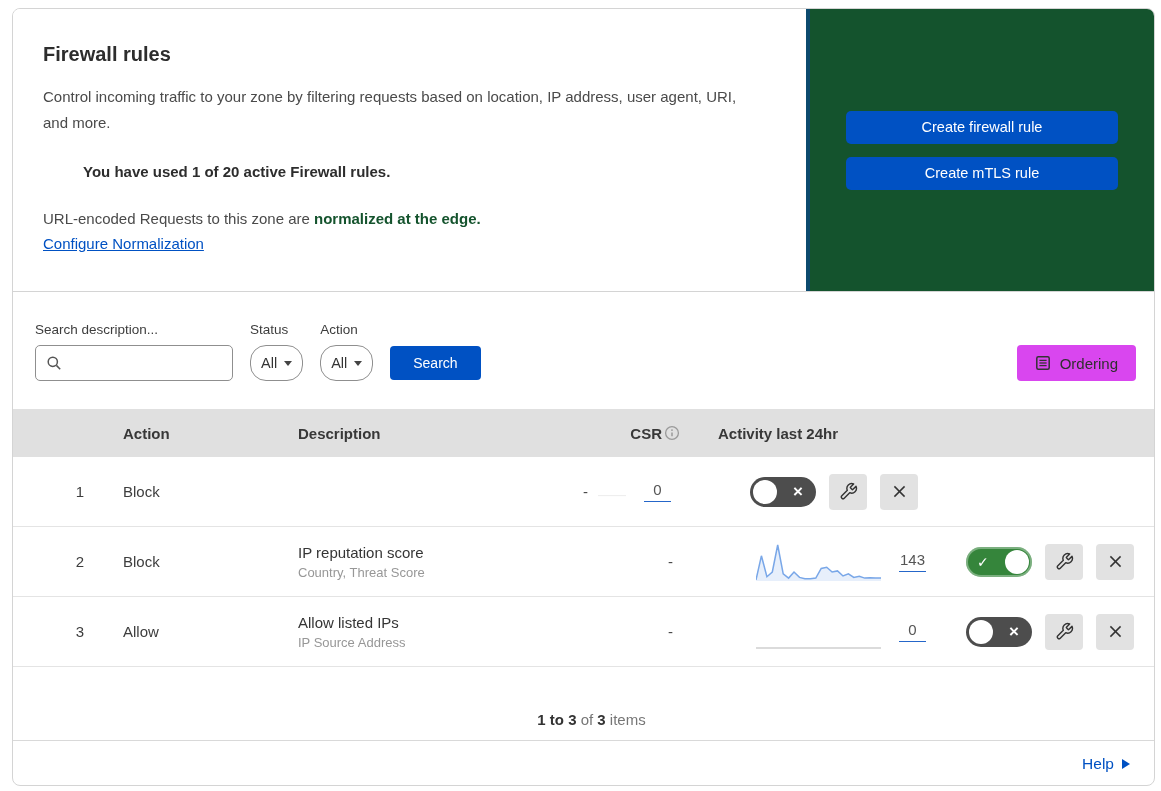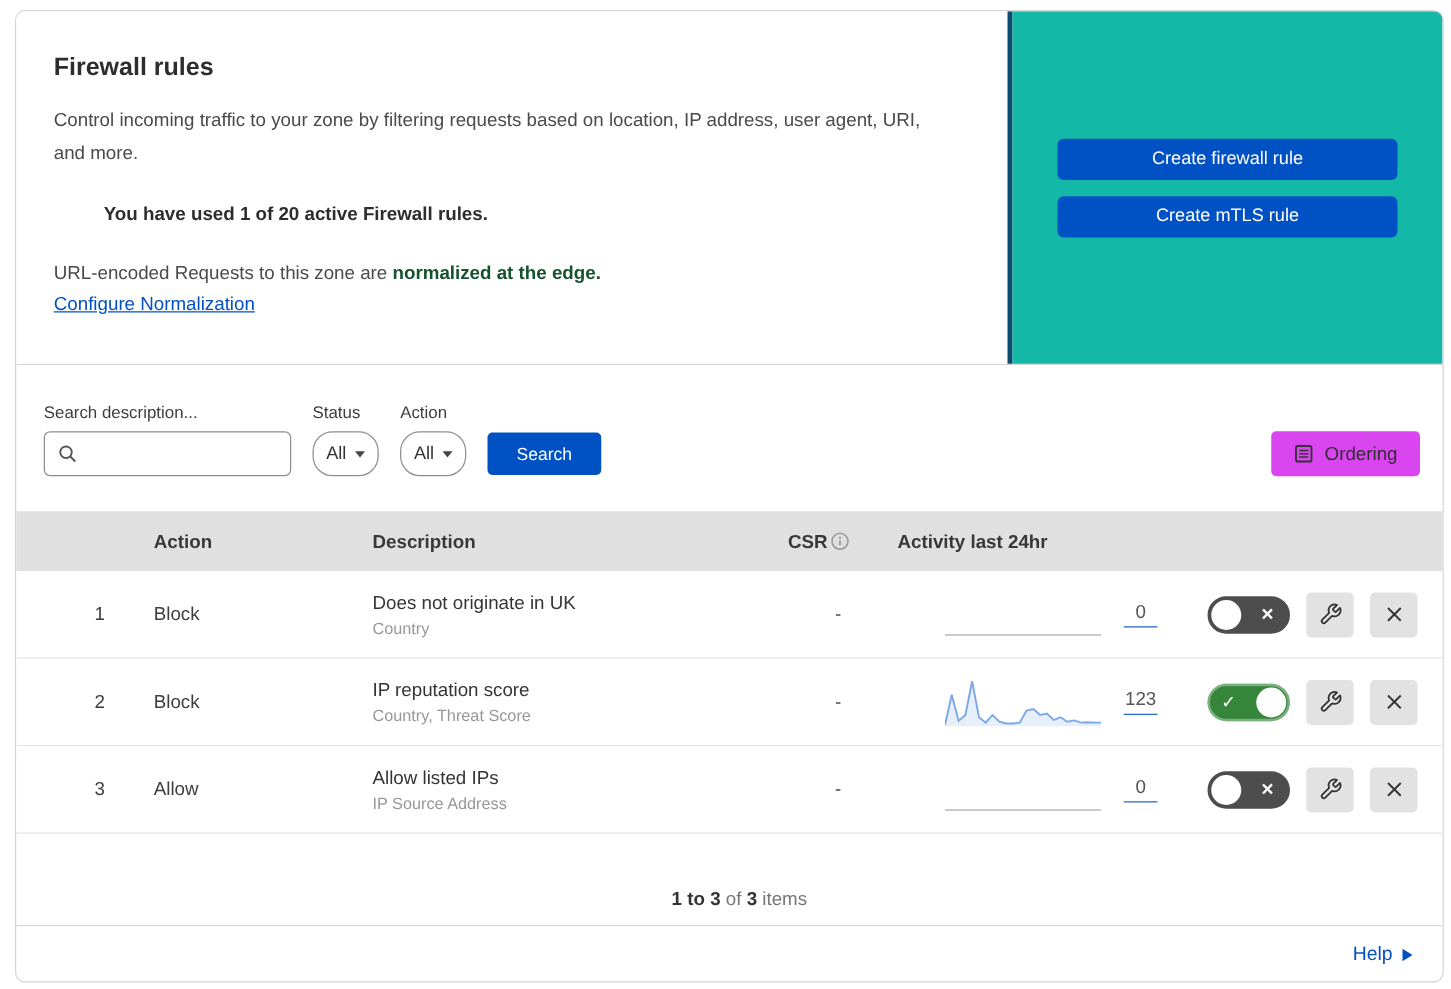--- a/index.html
+++ b/index.html
@@ -13,21 +13,21 @@
   
   .top-section { display:flex; height:283px; border-bottom:1px solid #d4d4d4; }
   .intro { flex:1; background:#fff; border-right:4px solid #0c4a6e; padding:34px 60px 0 30px; }
   .intro h1 { font-size:20px; font-weight:700; color:#2d2d2d; margin-bottom:18px; }
   .intro .desc { font-size:15px; color:#4a4a4a; line-height:1.75; max-width:710px; margin-bottom:26px; }
   .intro .usage { font-size:15px; font-weight:700; color:#2d2d2d; margin-bottom:30px;margin-left:40px; }
   .intro .norm { font-size:15px; color:#4a4a4a; margin-bottom:8px; }
   .intro .norm b { color:#14532d; }
   .link { color:#0051c3; text-decoration:underline; font-size:15px; cursor:pointer; }
 
-  .actions-panel { width:344px; background:#14b8a6; display:flex; flex-direction:column;
+  .actions-panel { width:344px; background:#14532d; display:flex; flex-direction:column;
                    justify-content:center; align-items:stretch; gap:13px; padding:0 36px; }
   .btn-primary { height:33px; background:#0051c3; color:#fff; border:none; border-radius:5px;
                  font-size:14.5px; font-family:inherit; cursor:pointer; width:100%; }
 
   
   .filter-bar { height:117px; display:flex; align-items:flex-end; gap:17px; padding:0 18px 28px 22px; }
   .fgroup { display:flex; flex-direction:column; }
   .fgroup label { font-size:13.5px; color:#3d3d3d; margin-bottom:8px; }
   .search-box { width:198px; height:36px; border:1px solid #8f8f8f; border-radius:5px;
                 display:flex; align-items:center; padding:0 8px 0 10px; gap:6px; background:#fff; }
@@ -159,24 +159,20 @@
           <line x1="8" y1="7.4" x2="8" y2="11.2" stroke="#9a9a9a" stroke-width="1.5"></line>
         </svg>
       </div>
       <div class="th-activity">Activity last 24hr</div>
       <div></div>
     </div>
 
     <div class="grid row">
       <div class="cell-num">1</div>
       <div class="cell-action">Block</div>
-      <div class="cell-desc">
-        <div class="d-main">Does not originate in UK</div>
-        <div class="d-sub">Country</div>
-      </div>
       <div class="cell-csr">-</div>
       <div class="cell-activity">
         <svg class="spark" viewBox="0 0 125 42">
             <polyline points="0,37 125,37" class="flat"></polyline>
           </svg>
         <a class="count-link">0</a>
       </div>
       <div class="cell-controls">
         <div class="toggle off">
 
@@ -203,21 +199,21 @@
       <div class="cell-desc">
         <div class="d-main">IP reputation score</div>
         <div class="d-sub">Country, Threat Score</div>
       </div>
       <div class="cell-csr">-</div>
       <div class="cell-activity">
         <svg class="spark" viewBox="0 0 125 42">
             <path d="M0.0,38.9 L5.4,14.8 L10.9,35.7 L16.3,31.0 L21.7,4.0 L27.2,32.8 L32.6,37.1 L38.0,31.0 L43.5,36.4 L48.9,37.8 L54.3,37.8 L59.8,37.1 L65.2,27.4 L70.7,26.3 L76.1,31.0 L81.5,29.9 L87.0,35.0 L92.4,32.8 L97.8,36.4 L103.3,35.3 L108.7,37.1 L114.1,36.8 L119.6,37.1 L125.0,37.1 L125,40 L0,40 Z"></path>
             <polyline points="0.0,38.9 5.4,14.8 10.9,35.7 16.3,31.0 21.7,4.0 27.2,32.8 32.6,37.1 38.0,31.0 43.5,36.4 48.9,37.8 54.3,37.8 59.8,37.1 65.2,27.4 70.7,26.3 76.1,31.0 81.5,29.9 87.0,35.0 92.4,32.8 97.8,36.4 103.3,35.3 108.7,37.1 114.1,36.8 119.6,37.1 125.0,37.1"></polyline>
           </svg>
-        <a class="count-link">123</a>
+        <a class="count-link">143</a>
       </div>
       <div class="cell-controls">
         <div class="toggle on">
           <span class="t-sym check">✓</span>
 
           <span class="knob"></span>
         </div>
         <button class="icon-btn">
           <svg width="19" height="19" viewBox="0 0 24 24">
             <path d="M14.7 6.3a1 1 0 0 0 0 1.4l1.6 1.6a1 1 0 0 0 1.4 0l3.77-3.77a6 6 0 0 1-7.94 7.94l-6.91 6.91a2.12 2.12 0 0 1-3-3l6.91-6.91a6 6 0 0 1 7.94-7.94l-3.76 3.76z" fill="none" stroke="#333" stroke-width="1.8" stroke-linecap="round" stroke-linejoin="round"></path>

